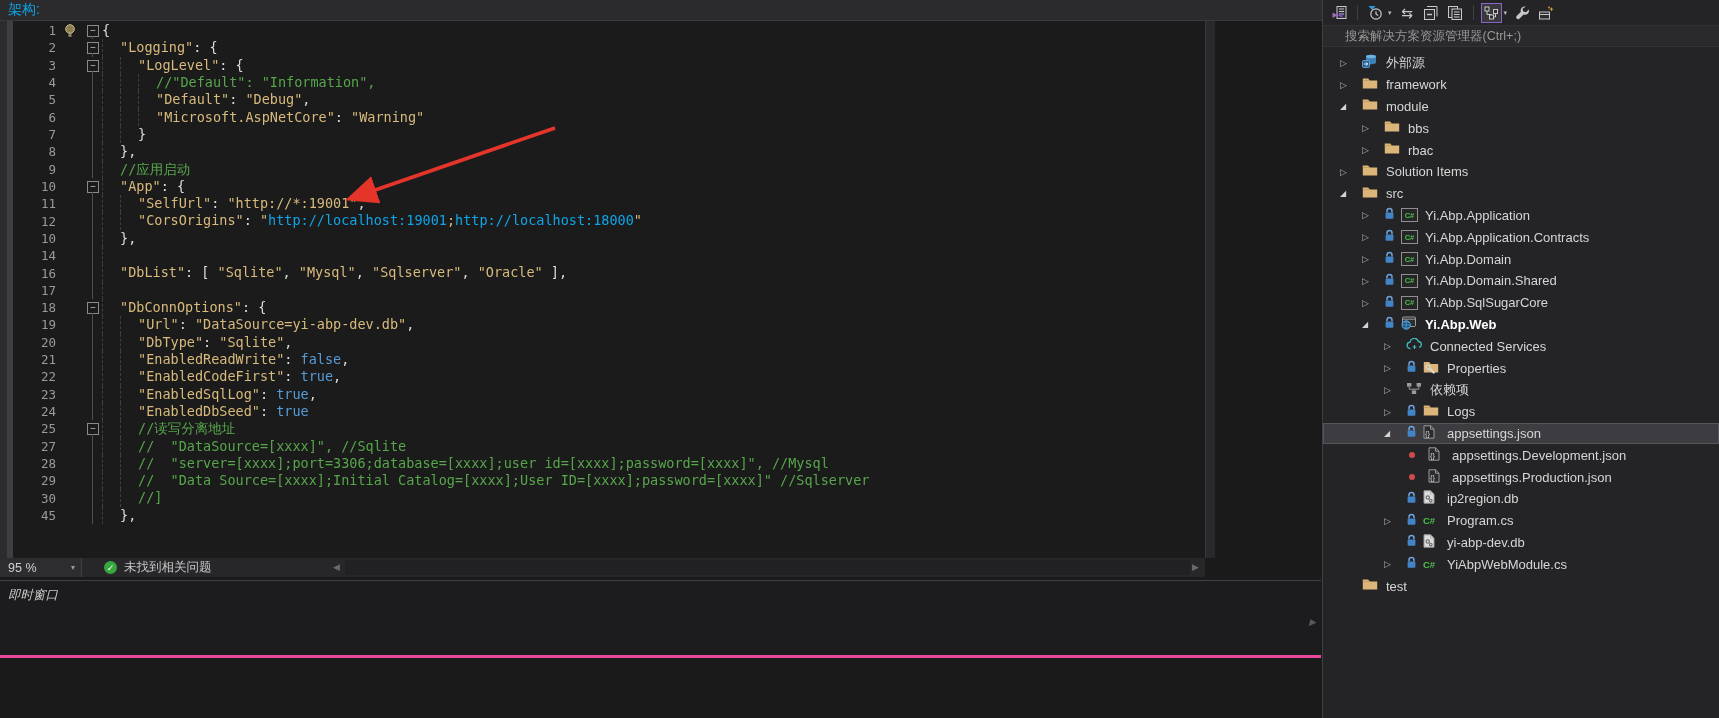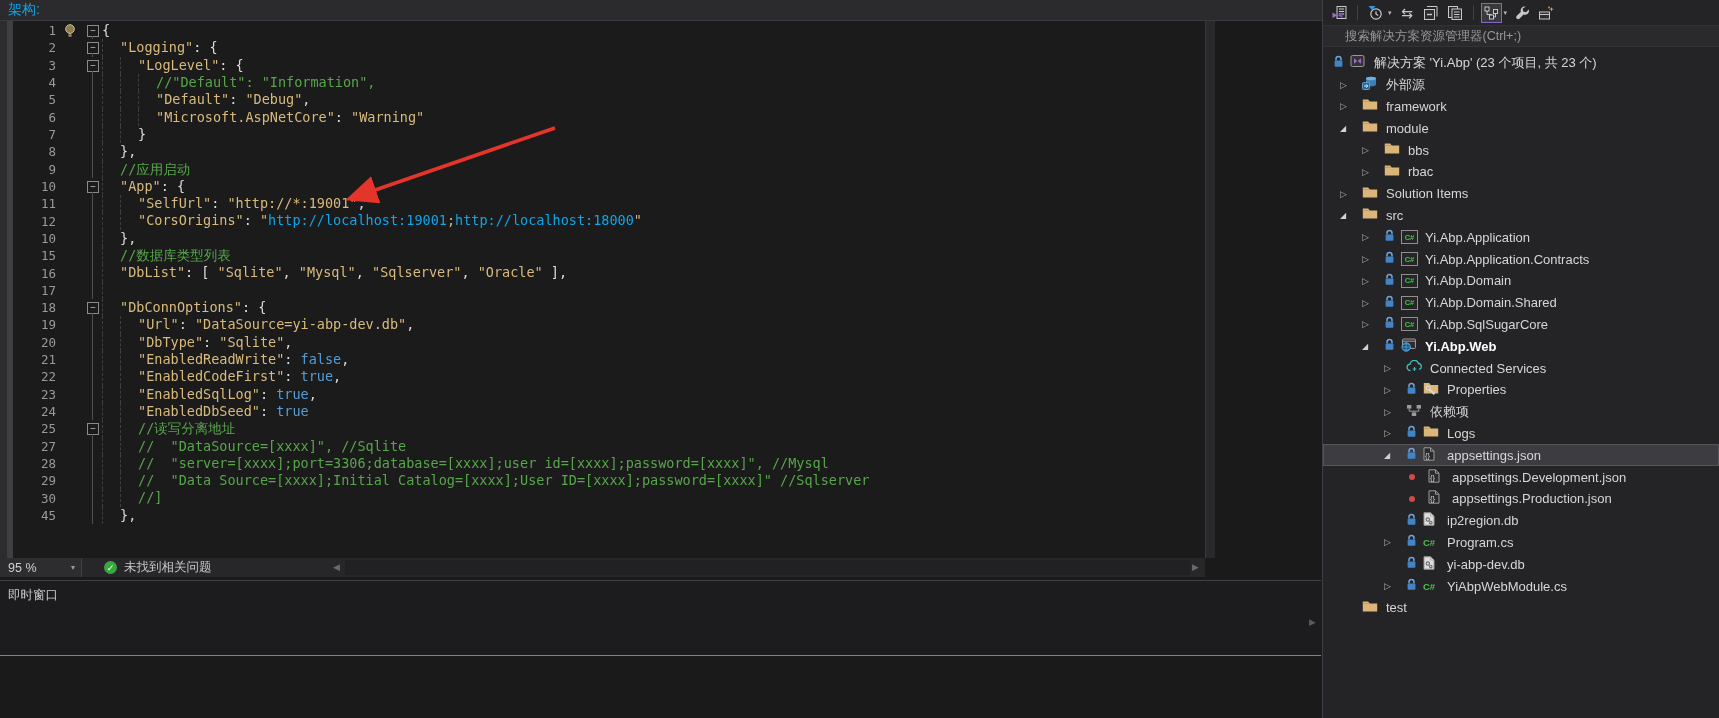--- a/index.html
+++ b/index.html
@@ -35,21 +35,21 @@
   .zoom-box{width:82px;height:100%;background:#2d2d30;border-right:1px solid #3f3f46;
             display:flex;align-items:center;color:#d0d0d0;padding-left:8px;box-sizing:border-box;}
   .zoom-caret{margin-left:auto;margin-right:6px;font-size:8px;color:#9a9a9a;}
   .health{display:flex;align-items:center;margin-left:22px;color:#c8c8c8;gap:7px;}
   .health-ic{width:13px;height:13px;border-radius:50%;background:#36a83f;color:#fff;font-size:9px;
              display:flex;align-items:center;justify-content:center;}
   .sb-track{position:absolute;left:345px;top:2px;width:845px;height:15px;background:#212124;}
   .sb-left{position:absolute;left:333px;top:4px;color:#6a6a6a;font-size:9px;}
   .sb-right{position:absolute;left:1192px;top:4px;color:#6a6a6a;font-size:9px;}
   #immediate{position:absolute;left:0;top:580px;width:1321px;height:74px;background:#1c1c1e;
-             border-top:1px solid #3f3f46;border-bottom:1px solid #ec4899;}
+             border-top:1px solid #3f3f46;border-bottom:3px solid #ec4899;font-style:italic;}
   .imm-title{color:#cccccc;font-size:12.5px;padding:6px 0 0 8px;}
   .imm-arrow{position:absolute;right:5px;top:36px;color:#5a5a5a;font-size:9px;}
   
   #explorer{position:absolute;left:1322px;top:0;width:397px;height:718px;background:#242427;
             border-left:1px solid #3f3f46;box-sizing:border-box;}
   .exp-toolbar{height:25px;display:flex;align-items:center;padding-left:6px;gap:3px;border-bottom:1px solid #323236;}
   .tb-sep{width:1px;height:15px;background:#3f3f46;margin:0 4px;}
   .tb-btn{width:21px;height:20px;display:flex;align-items:center;justify-content:center;box-sizing:border-box;}
   .tb-btn.sel{border:1px solid #8965c9;background:#39393d;}
   .tb-caret{color:#b8b8b8;font-size:7px;margin:0 2px 0 -1px;}
@@ -166,24 +166,24 @@
           <span class="foldslot f-line"></span>
           <span class="codetext"><span class="guide"></span><span class="guide"></span><span class="seg-s">"CorsOrigins"</span><span class="seg-p">: </span><span class="seg-s">"</span><span class="seg-l">http://localhost:19001</span><span class="seg-s">;</span><span class="seg-l">http://localhost:18000</span><span class="seg-s">"</span></span>
         </div>
         <div class="cl">
           <span class="ln">10</span>
           <span class="bulbslot"></span>
           <span class="foldslot f-line"></span>
           <span class="codetext"><span class="guide"></span><span class="seg-p">},</span></span>
         </div>
         <div class="cl">
-          <span class="ln">15</span>
-          <span class="bulbslot"></span>
-          <span class="foldslot f-line"></span>
-          <span class="codetext"><span class="guide"></span><span class="seg-c">//数据库类型列表</span></span>
+          <span class="ln">14</span>
+          <span class="bulbslot"></span>
+          <span class="foldslot f-line"></span>
+          <span class="codetext"><span class="guide"></span></span>
         </div>
         <div class="cl">
           <span class="ln">16</span>
           <span class="bulbslot"></span>
           <span class="foldslot f-line"></span>
           <span class="codetext"><span class="guide"></span><span class="seg-s">"DbList"</span><span class="seg-p">: [ </span><span class="seg-s">"Sqlite"</span><span class="seg-p">, </span><span class="seg-s">"Mysql"</span><span class="seg-p">, </span><span class="seg-s">"Sqlserver"</span><span class="seg-p">, </span><span class="seg-s">"Oracle"</span><span class="seg-p"> ],</span></span>
         </div>
         <div class="cl">
           <span class="ln">17</span>
           <span class="bulbslot"></span>
@@ -361,36 +361,20 @@
           <path d="M1.5 9.5 h10" stroke="#c8c8c8"></path>
           <path d="M13.5 2 l0.6 1.6 1.6 0.6 -1.6 0.6 -0.6 1.6 -0.6 -1.6 -1.6 -0.6 1.6 -0.6 Z" fill="#d9a33c"></path>
           <circle cx="11" cy="2.5" r="0.9" fill="#d9a33c"></circle>
         </svg>
       </span>
     </div>
   <div class="exp-search">
     <span>搜索解决方案资源管理器(Ctrl+;)</span>
   </div>
   <div id="tree">
-      <div class="trow" style="padding-left: 10px;">
-        <span class="lockslot">
-          <span><svg width="11" height="13" viewBox="0 0 11 13">
-              <path d="M3 5.5 V4 a2.5 2.5 0 0 1 5 0 v1.5" fill="none" stroke="#6ea3dc" stroke-width="1.5"></path>
-              <rect x="1.6" y="5.5" width="7.8" height="6.3" rx="1" fill="#4184c7"></rect>
-            </svg></span>
-        </span>
-        <span class="iconslot">
-          <span><svg width="15" height="14" viewBox="0 0 15 14">
-              <rect x="1" y="1.5" width="13" height="11" rx="1.5" fill="#333336" stroke="#9a9a9a"></rect>
-              <path d="M4 4.3 L7.2 7 4 9.7 Z" fill="#9b6bc7"></path>
-              <path d="M11 4.3 L7.8 7 11 9.7 Z" fill="#9b6bc7"></path>
-            </svg></span>
-        </span>
-        <span class="tlabel">解决方案 'Yi.Abp' (23 个项目, 共 23 个)</span>
-      </div>
       <div class="trow" style="padding-left: 17px;">
         <span class="chevslot">
           <span class="chev-c">▷</span>
         </span>
         <span class="iconslot">
           <span><svg width="15" height="14" viewBox="0 0 15 14">
               <path d="M4 2.5 a5 1.8 0 0 1 10 0 v6 a5 1.8 0 0 1 -10 0 Z" fill="#3e7fb5"></path>
               <ellipse cx="9" cy="2.5" rx="5" ry="1.8" fill="#6db1e0"></ellipse>
               <rect x="0.5" y="6.5" width="7" height="7" rx="1" fill="#2a6496" stroke="#6db1e0" stroke-width="0.8"></rect>
               <path d="M2.2 10 h3.4 M4.2 8.4 L5.8 10 4.2 11.6" fill="none" stroke="#e8f4ff" stroke-width="1"></path>

